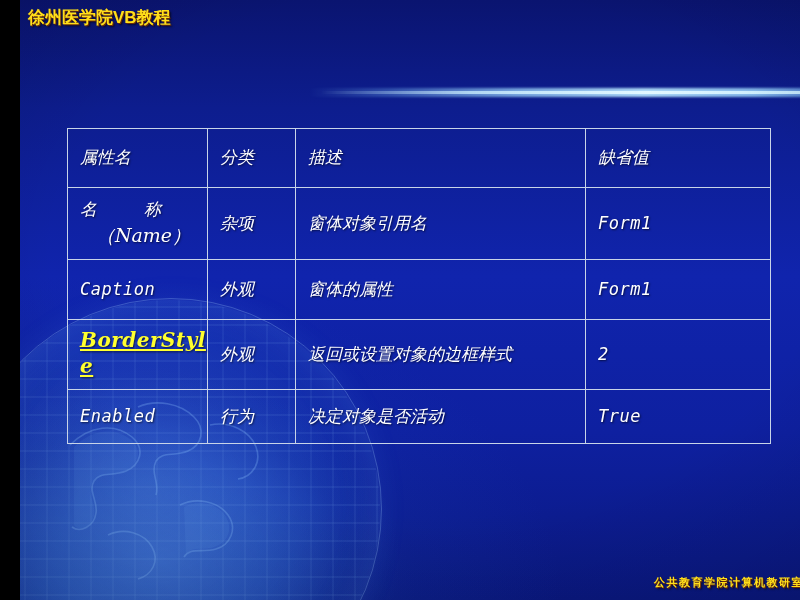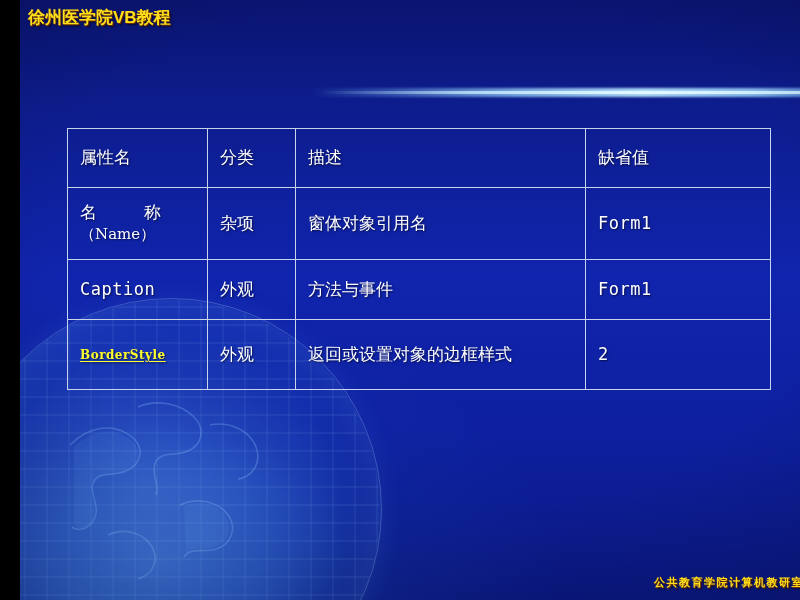--- a/index.html
+++ b/index.html
@@ -165,20 +165,21 @@
     border: 1px solid #c8d4e8;
     vertical-align: middle;
     padding: 5px 0 6px 12px;
     color: #ffffff;
     font-size: 17px;
     line-height: 1.32;
     text-align: left;
     font-weight: normal;
     text-shadow: 1px 1px 2px rgba(0,0,0,0.6);
     background: transparent;
+    font-style: italic;
   }
   .col-name  { width: 140px; }
   .col-cat   { width: 88px;  }
   .col-desc  { width: 290px; }
   .col-def   { width: 185px; }
 
   .prop-table thead td { height: 47px; }
 
   
   .mono {
@@ -190,31 +191,32 @@
     font-family: "DejaVu Sans", "Liberation Sans", sans-serif;
     text-align: center;
   }
   .name-spaced {
     display: inline-block;
     letter-spacing: 1px;
   }
   .name-spaced .gap { display: inline-block; width: 46px; }
   .sub-name {
     display: block;
+    text-align: center;
     font-family: "DejaVu Serif", "Liberation Serif", serif;
-    font-size: 15px;
+    font-size: 19px;
     margin-top: 1px;
   }
   .link-prop {
     color: #ffff2e;
     text-decoration: underline;
     text-underline-offset: 2px;
     font-family: "DejaVu Serif", "Liberation Serif", serif;
     font-weight: bold;
-    font-size: 12px;
+    font-size: 20px;
     letter-spacing: 0.5px;
     cursor: pointer;
     word-break: break-all;
     display: inline-block;
     line-height: 1.28;
   }
 
   .row-h1 td { height: 60px; }
   .row-h2 td { height: 48px; }
   .row-h3 td { height: 58px; }
@@ -284,29 +286,35 @@
           <span class="cjk name-spaced"><span>名</span><span class="gap"></span><span>称</span></span>
           <span class="sub-name">（Name）</span>
         </td>
         <td class="cjk">杂项</td>
         <td class="cjk">窗体对象引用名</td>
         <td class="mono">Form1</td>
       </tr>
       <tr class="row-h2">
         <td class="mono">Caption</td>
         <td class="cjk">外观</td>
-        <td class="cjk">方法与事件</td>
+        <td class="cjk">窗体的属性</td>
         <td class="mono">Form1</td>
       </tr>
       <tr class="row-h5">
         <td>
           <span class="link-prop">BorderStyle</span>
         </td>
         <td class="cjk">外观</td>
         <td class="cjk">返回或设置对象的边框样式</td>
         <td class="mono">2</td>
       </tr>
+      <tr class="row-h6">
+        <td class="mono">Enabled</td>
+        <td class="cjk">行为</td>
+        <td class="cjk">决定对象是否活动</td>
+        <td class="mono">True</td>
+      </tr>
     </tbody>
   </table>
 
   <div class="footer">公共教育学院计算机教研室</div>
 
 </div>
 
 </body></html>

